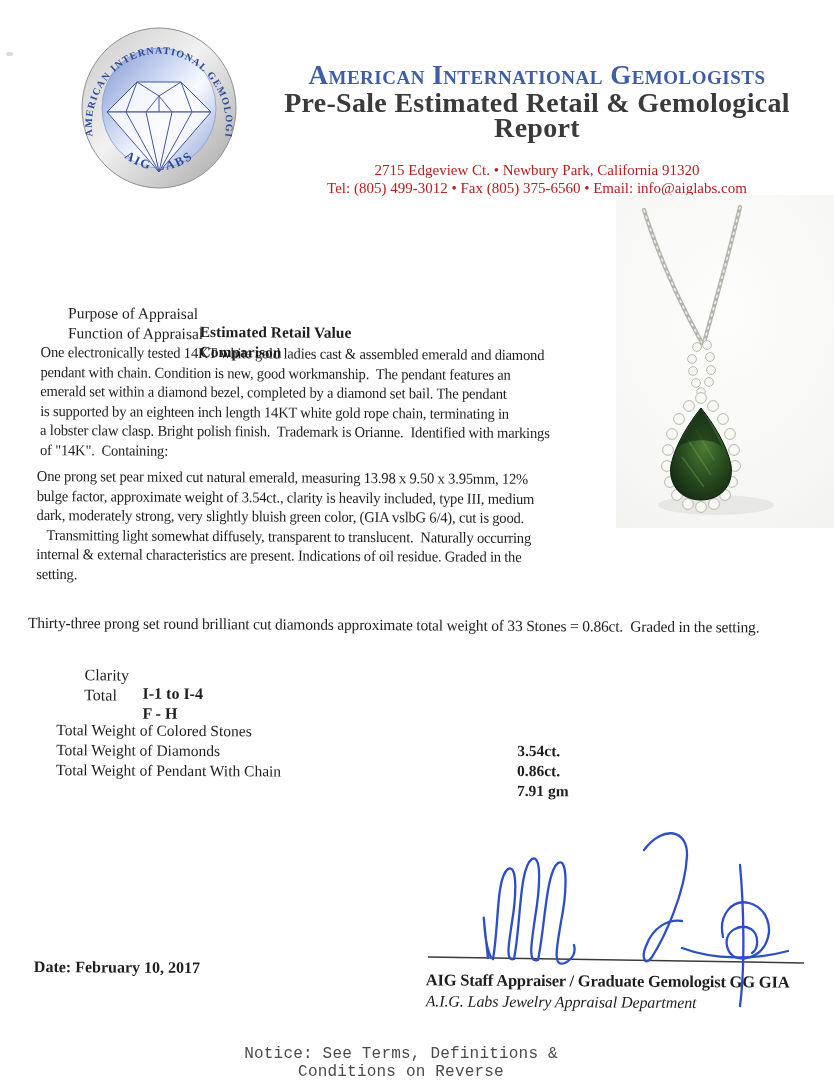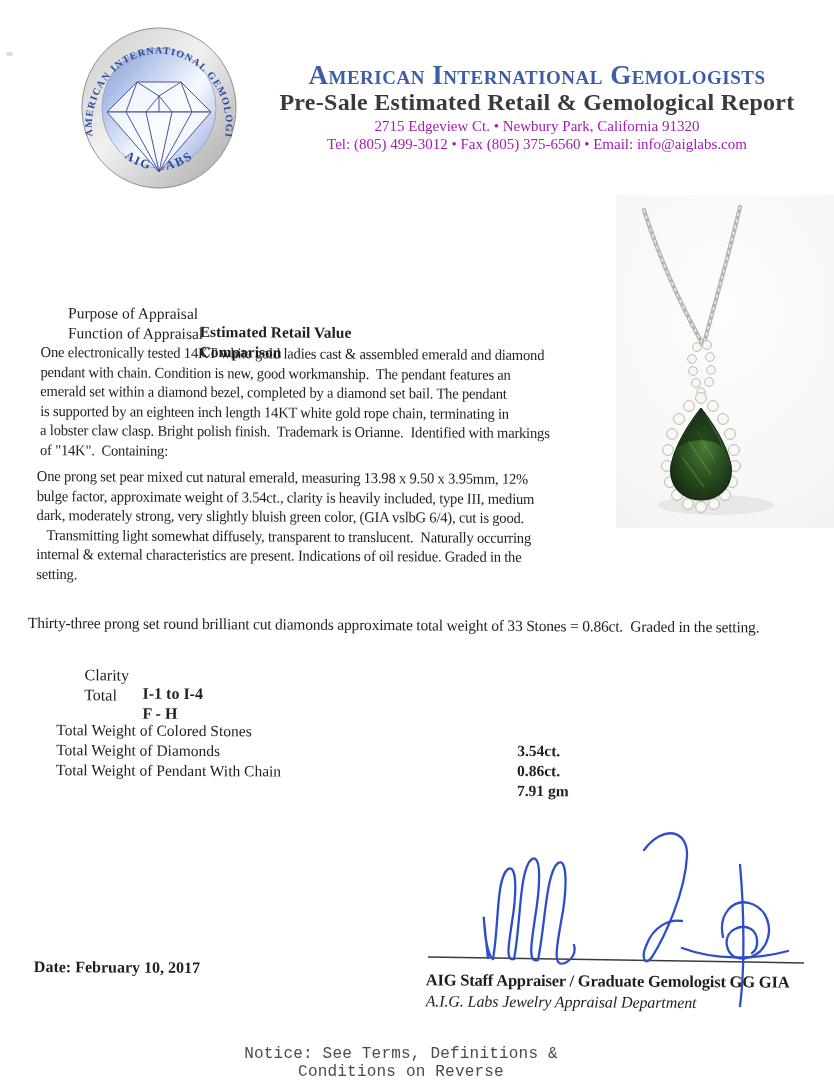--- a/index.html
+++ b/index.html
@@ -3,22 +3,22 @@
 <meta charset="utf-8">
 <style>
   html,body{margin:0;padding:0;background:#ffffff;}
   .page{position:relative;width:834px;height:1080px;background:#fff;overflow:hidden;
         font-family:"Liberation Serif", serif;color:#1e1e1e;}
   
   .logo{position:absolute;left:80px;top:26px;width:158px;height:164px;}
   .header-text{position:absolute;left:248px;top:60px;width:578px;text-align:center;}
   .header-title{font-variant:small-caps;font-weight:bold;font-size:27px;line-height:30px;
                 color:#3d5da9;letter-spacing:.5px;}
-  .header-subtitle{font-weight:bold;font-size:24px;line-height:25px;color:#3a3a3a;letter-spacing:.3px;}
-  .header-address{margin-top:2px;font-size:15px;line-height:18px;color:#a21caf;}
+  .header-subtitle{font-weight:bold;font-size:28px;line-height:25px;color:#3a3a3a;letter-spacing:.3px;}
+  .header-address{margin-top:21px;font-size:15px;line-height:18px;color:#b91c1c;}
   
   .doc-body{position:absolute;left:0;top:0;width:834px;height:1080px;
             transform:rotate(.35deg);transform-origin:40px 290px;}
   .kv-row{position:absolute;font-size:15.5px;white-space:pre;}
   .kv-row .val{position:absolute;left:155px;font-weight:bold;white-space:pre;}
   .para{position:absolute;font-size:15px;line-height:19.5px;white-space:pre;
         letter-spacing:-.2px;transform:scaleX(.97);transform-origin:0 0;}
   .oneline{position:absolute;font-size:15.5px;white-space:pre;letter-spacing:-.2px;}
   .grade-row{position:absolute;font-size:16px;white-space:pre;}
   .grade-row .val{position:absolute;left:82px;font-weight:bold;white-space:pre;}

